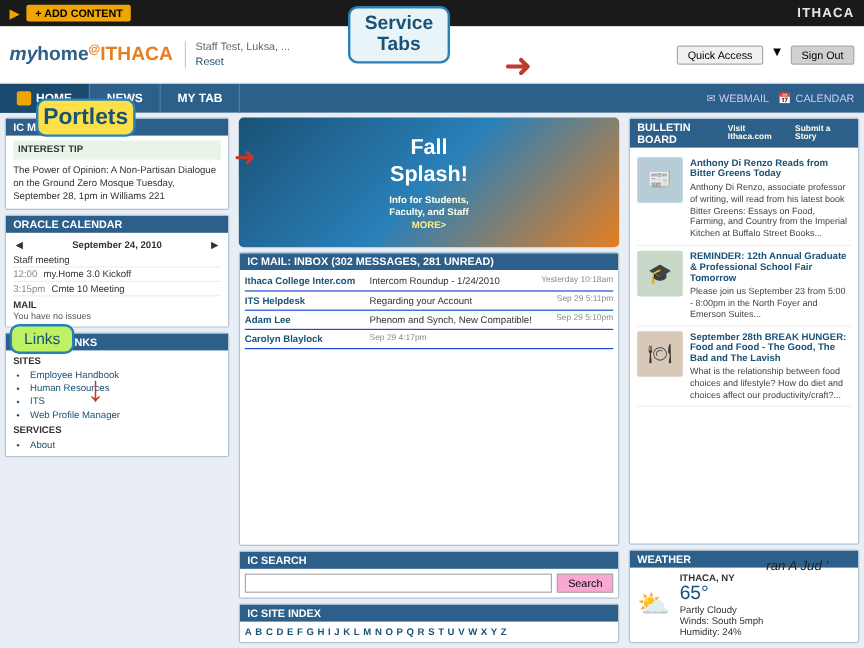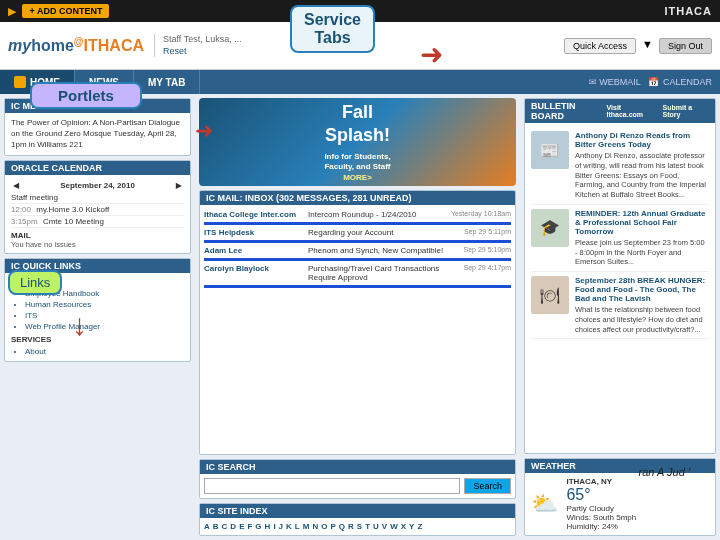--- a/index.html
+++ b/index.html
@@ -190,25 +190,25 @@
       padding: 4px 6px;
       font-size: 9px;
       color: #333;
     }
 
     
     #portlets-callout {
       position: absolute;
       top: 82px;
       left: 30px;
-      background: #c4b5fd;
+      background: #fde047;
       border: 2px solid #2980b9;
       border-radius: 8px;
-      padding: 3px 26px;
-      font-size: 15px;
+      padding: 3px 4px;
+      font-size: 19px;
       font-weight: bold;
       color: #1a5276;
       z-index: 100;
     }
     #portlets-arrow {
       position: absolute;
       top: 112px;
       left: 130px;
       color: #c0392b;
       font-size: 22px;
@@ -260,38 +260,38 @@
       gap: 4px;
       padding: 4px;
       overflow: hidden;
     }
 
     
     .inbox-item {
       display: flex;
       align-items: flex-start;
       padding: 3px 0;
-      border-bottom: 3px solid #1d4ed8;
+      border-bottom: 1px solid #1d4ed8;
       font-size: 8px;
       gap: 4px;
     }
     .inbox-sender { font-weight: bold; color: #1a5276; min-width: 100px; }
     .inbox-subject { flex: 1; color: #333; }
     .inbox-date { color: #888; white-space: nowrap; font-size: 7px; }
 
     
     .search-row { display: flex; gap: 4px; padding: 4px; align-items: center; }
     .search-input {
       flex: 1;
       border: 1px solid #aaa;
       padding: 2px 4px;
       font-size: 9px;
     }
     .search-btn {
-      background: #0ea5e9;
+      background: #f9a8d4;
       border: 1px solid #aaa;
       padding: 2px 8px;
       font-size: 9px;
       cursor: pointer;
     }
 
     
     .site-index-row {
       display: flex;
       flex-wrap: wrap;
@@ -440,21 +440,22 @@
 
 <div id="main">
 
   <div id="left-col">
 
     <div class="portlet msg-center">
       <div class="portlet-header">
         <span>IC MESSAGE CENTER</span>
       </div>
       <div class="portlet-body">
-        <div style="font-size:8px;line-height:1.4;">The Power of Opinion: A Non-Partisan Dialogue on the Ground Zero Mosque Tuesday, April 28, 1pm in Williams 221</div>
+        <div style="background:#e8f4e8;padding:2px 4px;margin-bottom:3px;font-weight:bold;font-size:8px;">INTEREST TIP</div>
+        <div style="font-size:8px;line-height:1.4;">The Power of Opinion: A Non-Partisan Dialogue on the Ground Zero Mosque Tuesday, September 28, 1pm in Williams 221</div>
       </div>
     </div>
 
     <div class="portlet calendar">
       <div class="portlet-header">
         <span>ORACLE CALENDAR</span>
       </div>
       <div class="portlet-body">
         <div class="cal-nav">
           <span style="cursor:pointer;">◀</span>
@@ -493,21 +494,21 @@
         <ul class="services-list">
           <li>About</li>
         </ul>
       </div>
     </div>
 
   </div>
 
   <div id="mid-col">
 
-    <div id="fall-splash" style="position:relative;top:0;left:0;width:auto;height:88px;margin-bottom:0;flex-shrink:0;">
+    <div id="fall-splash" style="position:relative;top:0;left:0;width:auto;height:108px;margin-bottom:0;flex-shrink:0;">
       <div id="fall-splash-text">
         <div style="font-size:18px;font-weight:bold;color:#fff;">Fall<br>Splash!</div>
         <div id="fall-splash-sub" style="white-space:pre-line;">Info for Students,
 Faculty, and Staff</div>
         <div style="font-size:8px;color:#ffee88;cursor:pointer;">MORE&gt;</div>
       </div>
     </div>
 
     <div class="portlet" style="flex:1;overflow:hidden;">
       <div class="portlet-header">
@@ -524,21 +525,20 @@
           <span class="inbox-subject">Regarding your Account</span>
           <span class="inbox-date">Sep 29 5:11pm</span>
         </div>
         <div class="inbox-item">
           <span class="inbox-sender">Adam Lee</span>
           <span class="inbox-subject">Phenom and Synch, New Compatible!</span>
           <span class="inbox-date">Sep 29 5:10pm</span>
         </div>
         <div class="inbox-item">
           <span class="inbox-sender">Carolyn Blaylock</span>
-          <span class="inbox-subject">Purchasing/Travel Card Transactions Require Approvd</span>
           <span class="inbox-date">Sep 29 4:17pm</span>
         </div>
       </div>
     </div>
 
     <div class="portlet" style="flex-shrink:0;">
       <div class="portlet-header">
         <span>IC SEARCH</span>
       </div>
       <div class="search-row">

